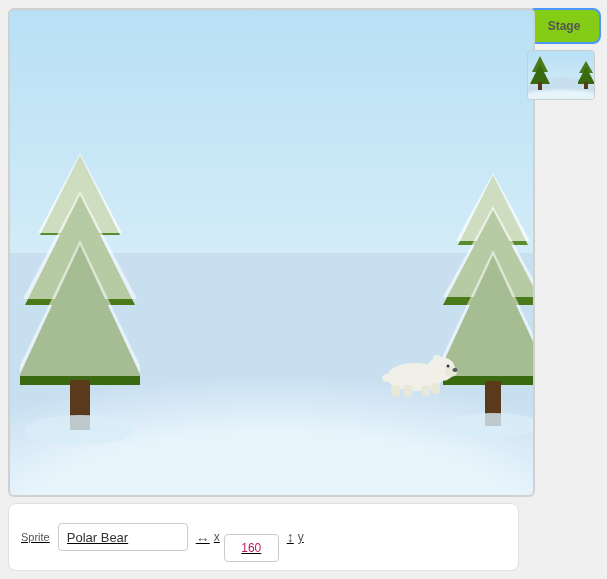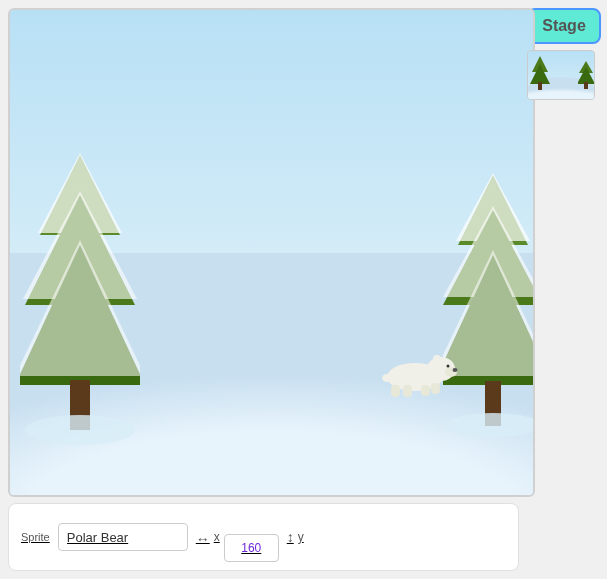--- a/index.html
+++ b/index.html
@@ -125,21 +125,21 @@
     }
 
     .coord-input {
       border: 1px solid #ccc;
       border-radius: 4px;
       padding: 4px 6px;
       font-size: 12px;
       width: 55px;
       height: 28px;
       text-align: center;
-      color: #6d28d9;
+      color: #be185d;
       outline: none;
       margin-top: 22px;
     }
 
     .show-group {
       display: flex;
       align-items: center;
       gap: 6px;
     }
 
@@ -176,26 +176,26 @@
     
     .right-panel {
       width: 80px;
       display: flex;
       flex-direction: column;
       padding: 8px 6px 8px 0;
       gap: 6px;
     }
 
     .stage-btn {
-      background: #5eead4;
+      background: #84cc16;
       border: 2px solid #4c97ff;
       border-radius: 8px;
       padding: 4px 8px;
       text-align: center;
-      font-size: 16px;
+      font-size: 12px;
       font-weight: bold;
       color: #555;
       cursor: pointer;
       height: 36px;
       display: flex;
       align-items: center;
       justify-content: center;
     }
 
     .stage-thumbnail {

